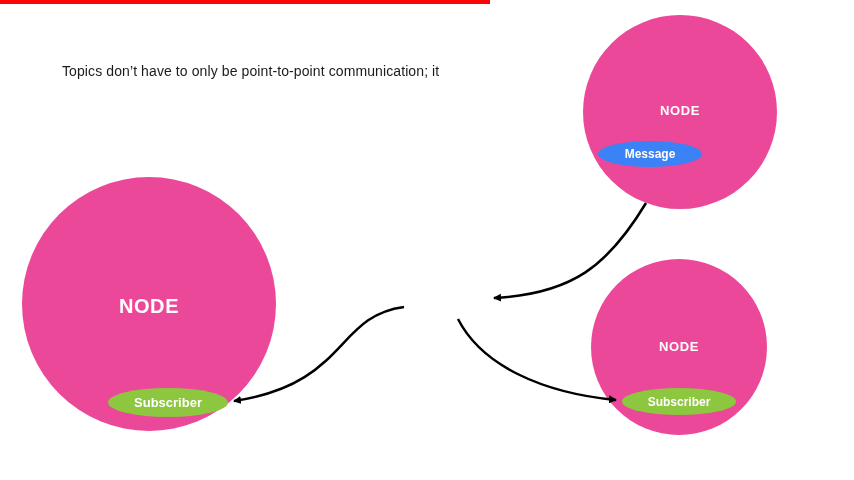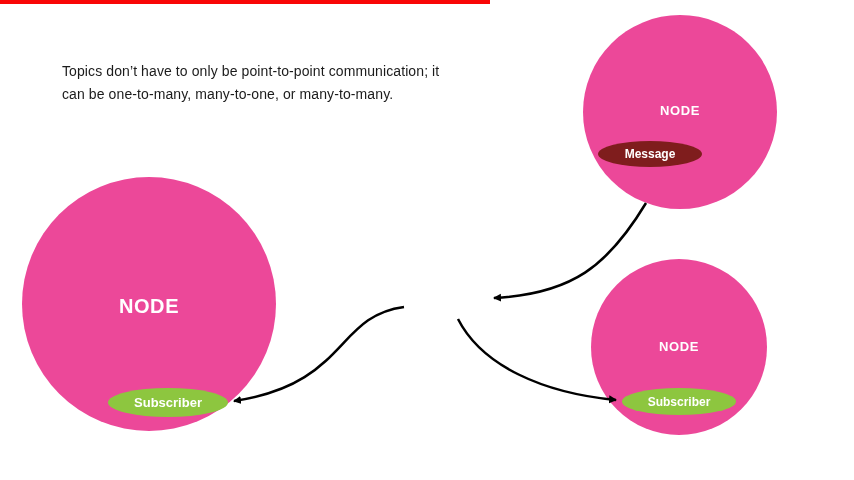--- a/index.html
+++ b/index.html
@@ -37,21 +37,21 @@
   .circle-topright .node-label{position:absolute;top:88px;left:0;right:0;text-align:center;}
   .circle-bottomright .node-label{position:absolute;top:80px;left:0;right:0;text-align:center;}
   .circle-left .node-label{position:absolute;top:118px;left:0;right:0;text-align:center;}
   .pill{
     position:absolute;border-radius:50%;
     display:flex;align-items:center;justify-content:center;
     color:#ffffff;font-weight:bold;font-size:13px;
   }
   .pill-message{
     left:598px;top:141px;width:104px;height:26px;
-    background:#7f1d1d;font-size:12px;
+    background:#3b82f6;font-size:12px;
   }
   .pill-publisher{
     left:624px;top:168px;width:114px;height:29px;
     background:#ed7d31;
   }
   .pill-subscriber-left{
     left:108px;top:388px;width:120px;height:29px;
     background:#8dc63f;
   }
   .pill-subscriber-right{
@@ -72,21 +72,20 @@
 </style>
 </head>
 <body>
 
 <div class="stage">
 
   <div class="progress-bar"></div>
 
   <div class="caption">
     <div>Topics don’t have to only be point-to-point communication; it</div>
-    <div>can be one-to-many, many-to-one, or many-to-many.</div>
   </div>
 
   <div class="circle circle-left">
     <div class="node-label node-label-big">NODE</div>
   </div>
 
   <div class="circle circle-topright">
     <div class="node-label node-label-small">NODE</div>
   </div>
 

